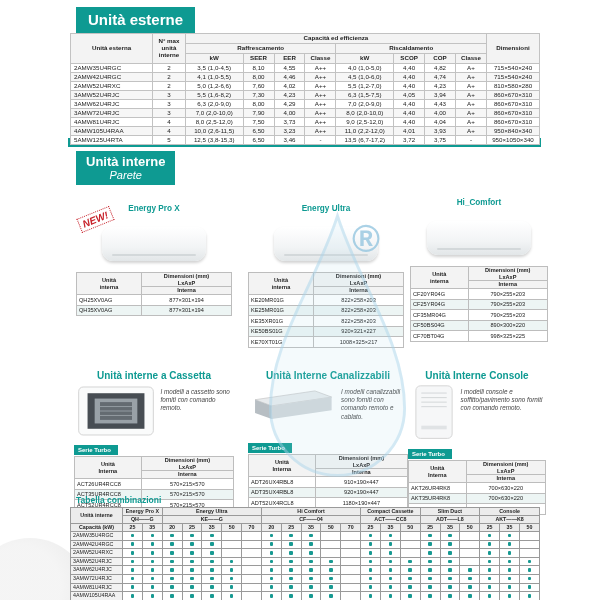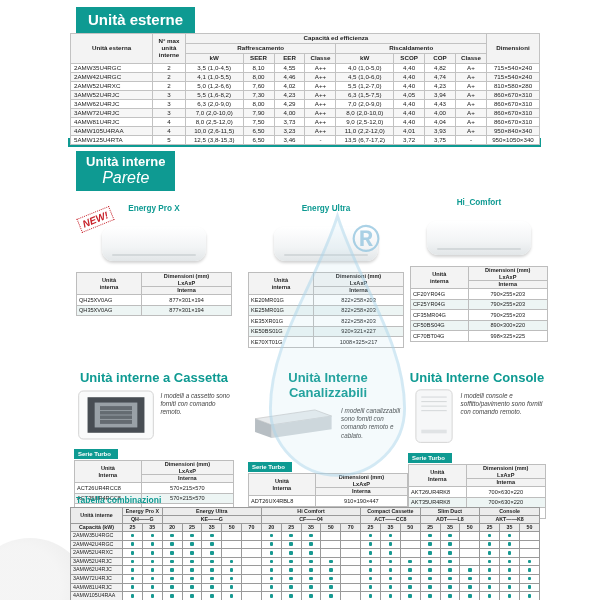--- a/index.html
+++ b/index.html
@@ -5,34 +5,34 @@
   html,body{margin:0;padding:0;}
   body{width:600px;height:600px;background:#fff;font-family:"Liberation Sans",sans-serif;position:relative;overflow:hidden;}
   .stage{position:absolute;inset:0;}
 
   
   .badge{position:absolute;background:#0e9a92;color:#fff;font-weight:bold;z-index:2;}
   #badge-ext{left:76px;top:7px;padding:4px 12px 13px;font-size:15px;}
   #teal-bar{position:absolute;left:68px;top:138px;width:473px;height:9px;background:#0e9a92;}
   #badge-int{left:76px;top:151px;padding:3px 10px 4px;text-align:center;}
   #badge-int .l1{font-size:13px;font-weight:bold;}
-  #badge-int .l2{font-size:16px;font-style:italic;font-weight:normal;}
+  #badge-int .l2{font-size:11px;font-style:italic;font-weight:normal;}
 
   
   .spec{position:absolute;left:70px;top:33px;width:470px;border-collapse:collapse;table-layout:fixed;font-size:6.2px;color:#222;z-index:2;}
   .spec th,.spec td{border:1px solid #c2c2c2;text-align:center;padding:0;line-height:1.12;overflow:hidden;}
   .spec thead th{background:#f3f3f3;font-weight:bold;height:9px;white-space:pre-line;}
   .spec tbody td{height:8px;background:#fff;}
   .spec tbody tr:nth-child(even) td{background:#f6f6f6;}
   .spec tbody td:first-child{text-align:left;padding-left:3px;}
 
   
   .card{position:absolute;text-align:center;z-index:2;}
   .wtitle{color:#0e9a92;font-weight:bold;font-size:8.2px;margin-bottom:3px;}
-  .stitle{color:#0e9a92;font-weight:bold;font-size:13px;margin-bottom:3px;}
+  .stitle{color:#0e9a92;font-weight:bold;font-size:10px;margin-bottom:3px;}
   .imgwrap{position:relative;height:56px;display:flex;align-items:center;justify-content:center;}
   .acunit{width:104px;height:34px;border-radius:9px 9px 11px 11px;background:linear-gradient(#ffffff,#f2f4f5 60%,#e2e6e8);box-shadow:0 2px 3px rgba(0,0,0,.18);position:relative;}
   .acunit:after{content:"";position:absolute;left:10px;right:10px;bottom:5px;height:2px;background:#d3d8da;border-radius:2px;}
   .newbadge{position:absolute;left:2px;top:-4px;color:#c8232c;font-weight:bold;font-style:italic;font-size:10px;border:1px dotted #c8232c;padding:1px 3px;transform:rotate(-22deg);background:rgba(255,255,255,.7);z-index:3;}
   .mini{border-collapse:collapse;table-layout:fixed;width:100%;font-size:5.6px;color:#222;margin:0 auto;}
   .mini th,.mini td{border:1px solid #bdbdbd;text-align:center;padding:0;line-height:1.2;overflow:hidden;}
   .mini thead th{background:#f3f3f3;font-weight:bold;white-space:pre-line;}
   .mini tbody td{height:9.5px;background:#fff;}
   .mini tbody tr:nth-child(even) td{background:#edf5f4;}
   .mini tbody td:first-child{text-align:left;padding-left:2px;}

